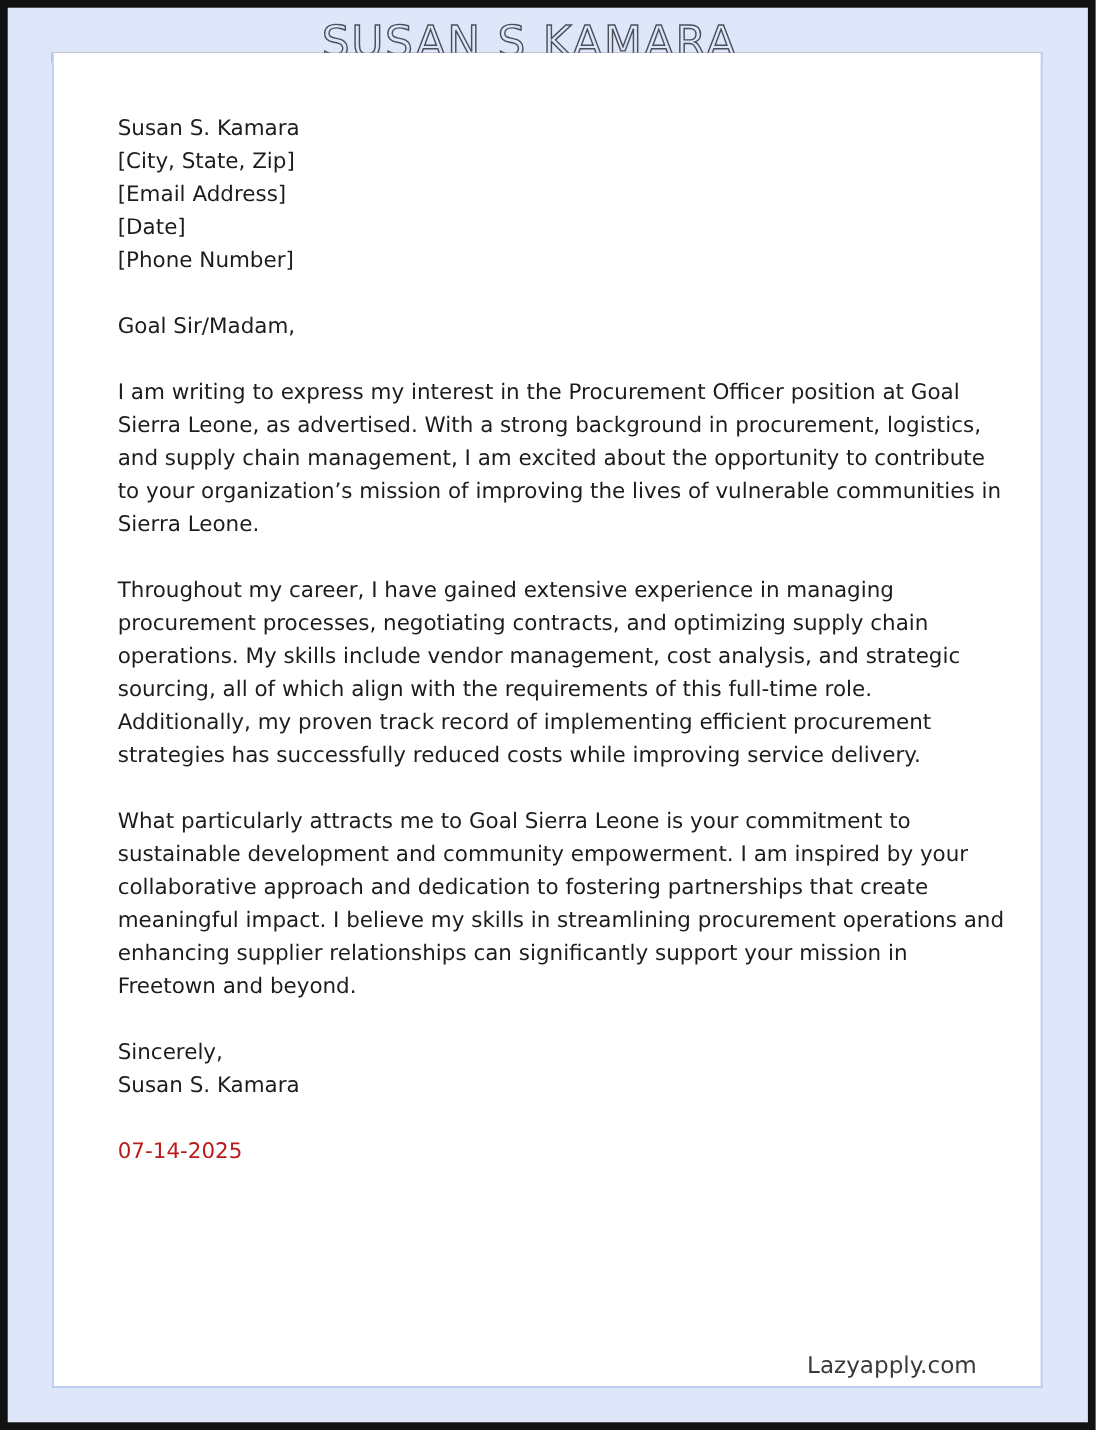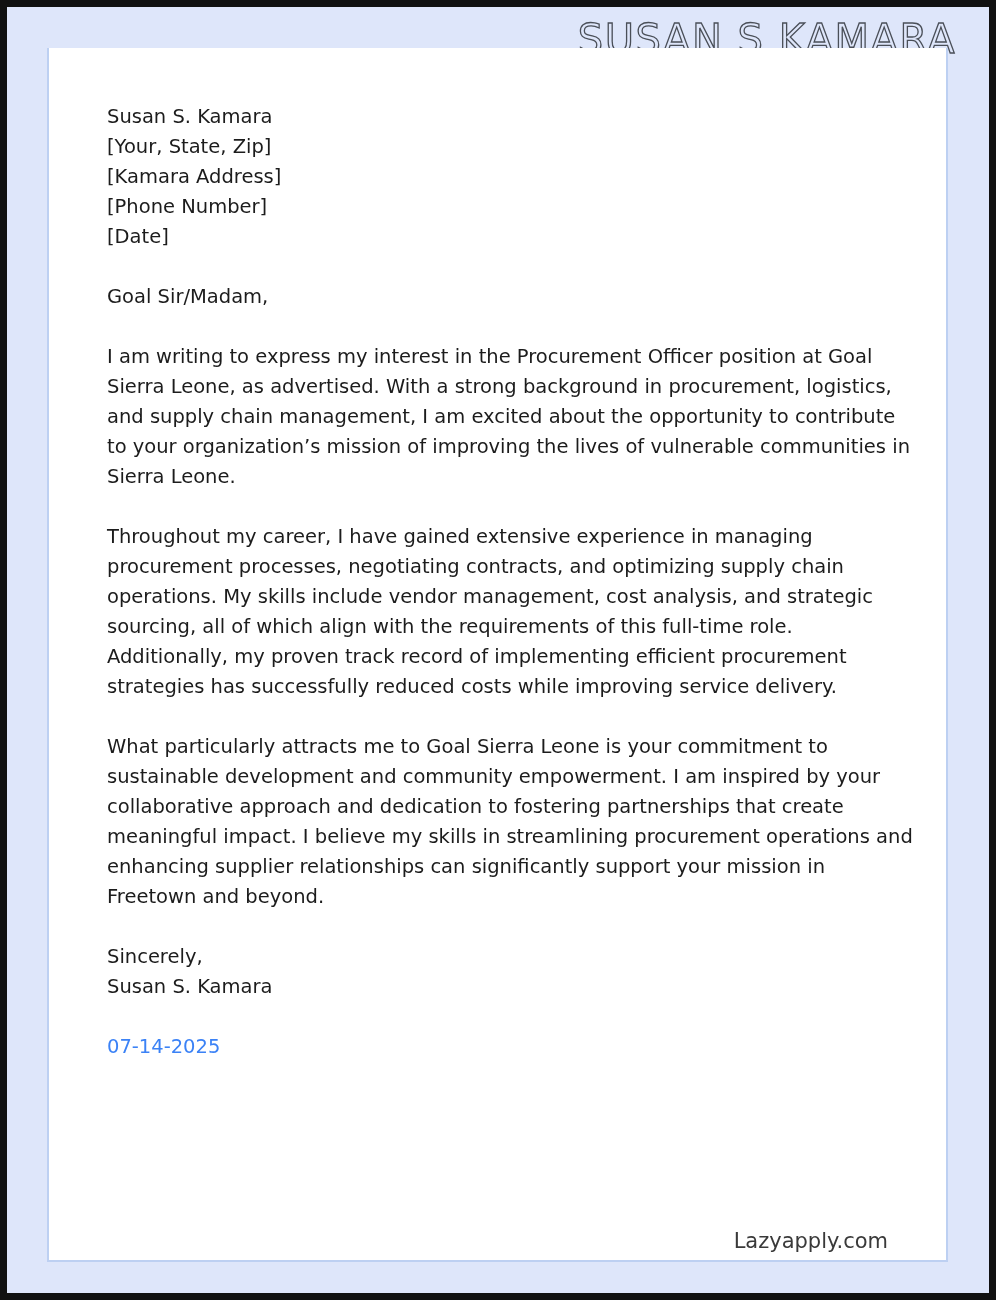--- a/index.html
+++ b/index.html
@@ -28,21 +28,21 @@
 
   
   #letterhead {
     position: absolute;
     left: 0;
     top: 0;
     width: 982px;
     height: 48px;
     display: flex;
     align-items: flex-end;
-    justify-content: flex-end;
+    justify-content: center;
     padding-right: 33px;
     box-sizing: border-box;
   }
 
   #letterhead-title {
     font-family: "DejaVu Sans", sans-serif;
     font-size: 40px;
     line-height: 40px;
     font-weight: 400;
     letter-spacing: 1.5px;
@@ -96,21 +96,21 @@
   }
   .letter-line {
     display: block;
     white-space: pre-wrap;
   }
   .letter-para {
     margin: 0 0 30px 0;
     text-align: left;
   }
   .date-stamp {
-    color: #3b82f6;
+    color: #b91c1c;
   }
 
   #page-footer {
     position: absolute;
     right: 58px;
     bottom: 10px;
     font-size: 21px;
     line-height: 18px;
     color: #3a3a3a;
     font-family: "DejaVu Sans", "Liberation Sans", sans-serif;
@@ -126,24 +126,24 @@
   </div>
 
   <div id="page-topbar"></div>
 
   <div id="page-sheet">
 
     <div id="page-body">
 
       <div class="letter-block">
         <span class="letter-line">Susan S. Kamara</span>
-        <span class="letter-line">[Your, State, Zip]</span>
-        <span class="letter-line">[Kamara Address]</span>
+        <span class="letter-line">[City, State, Zip]</span>
+        <span class="letter-line">[Email Address]</span>
+        <span class="letter-line">[Date]</span>
         <span class="letter-line">[Phone Number]</span>
-        <span class="letter-line">[Date]</span>
       </div>
 
       <p class="letter-para">Goal Sir/Madam,</p>
 
       <p class="letter-para">I am writing to express my interest in the Procurement Officer position at Goal Sierra Leone, as advertised. With a strong background in procurement, logistics, and supply chain management, I am excited about the opportunity to contribute to your organization’s mission of improving the lives of vulnerable communities in Sierra Leone.</p>
       <p class="letter-para">Throughout my career, I have gained extensive experience in managing procurement processes, negotiating contracts, and optimizing supply chain operations. My skills include vendor management, cost analysis, and strategic sourcing, all of which align with the requirements of this full-time role. Additionally, my proven track record of implementing efficient procurement strategies has successfully reduced costs while improving service delivery.</p>
       <p class="letter-para">What particularly attracts me to Goal Sierra Leone is your commitment to sustainable development and community empowerment. I am inspired by your collaborative approach and dedication to fostering partnerships that create meaningful impact. I believe my skills in streamlining procurement operations and enhancing supplier relationships can significantly support your mission in Freetown and beyond.</p>
 
       <div class="letter-block">
         <span class="letter-line">Sincerely,</span>

